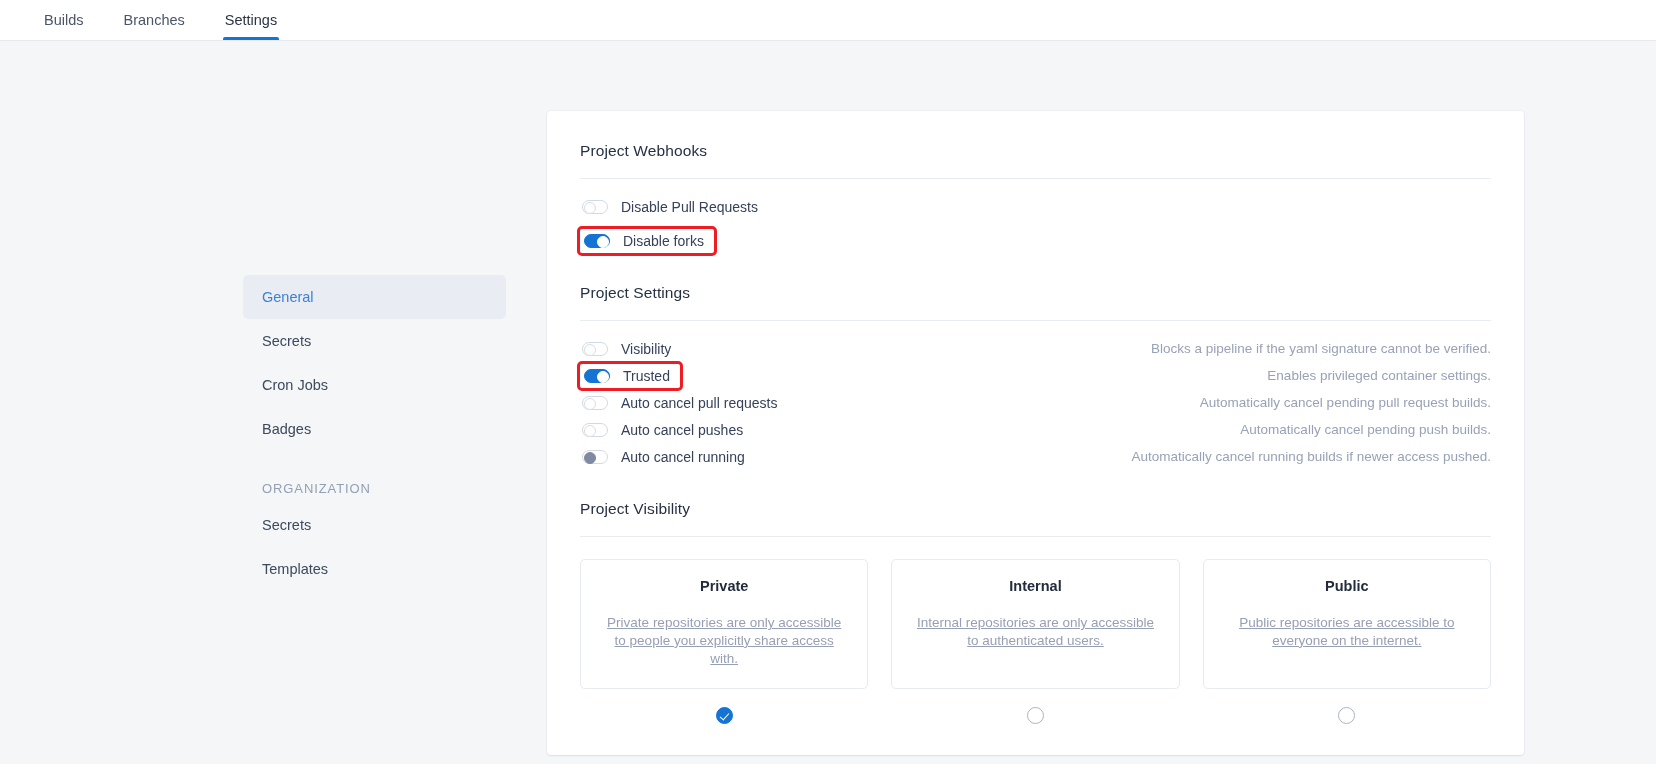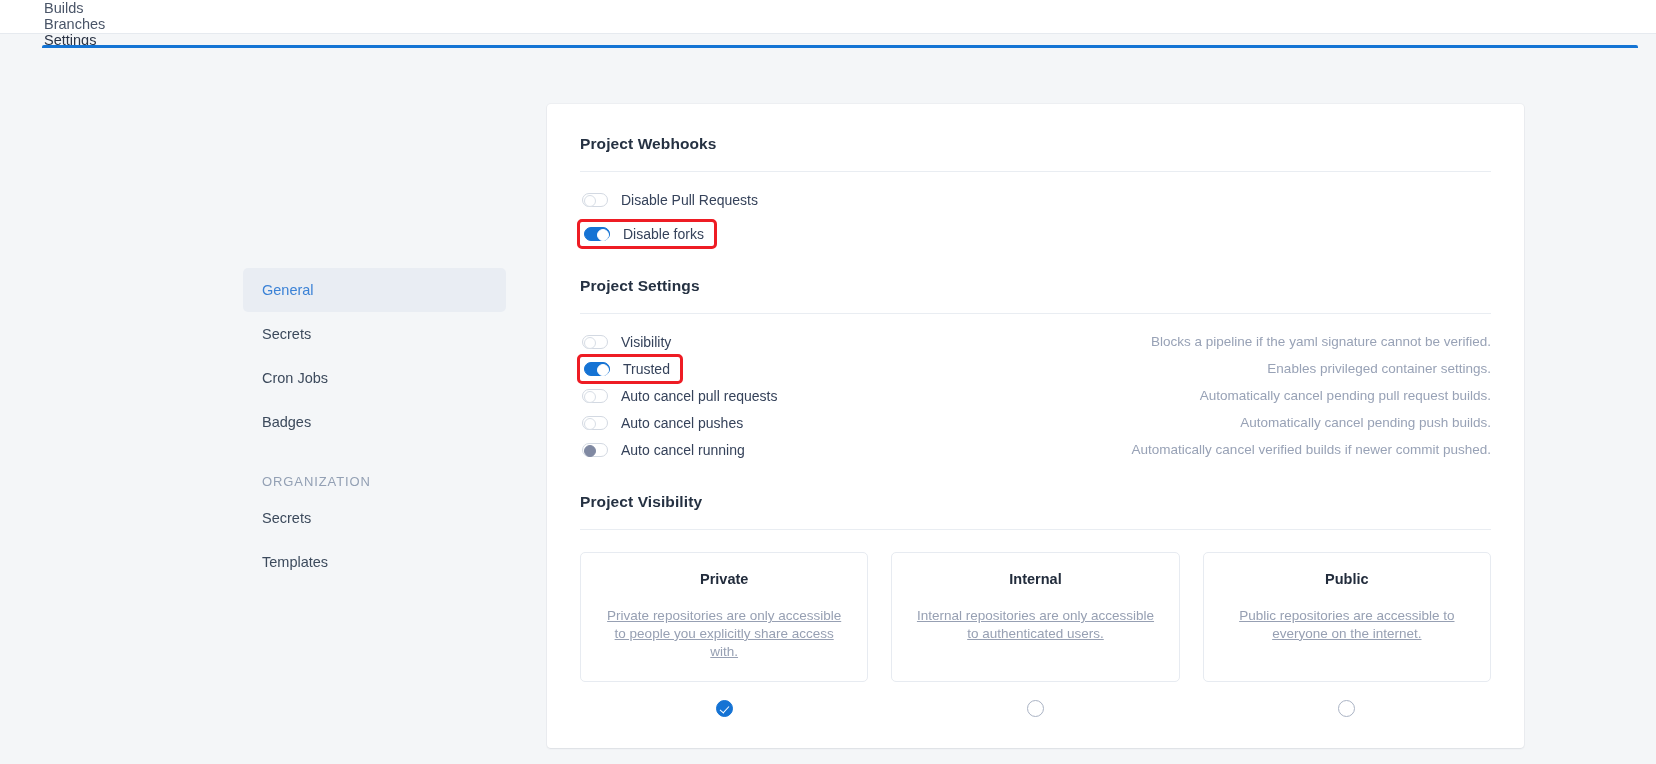--- a/index.html
+++ b/index.html
@@ -8,27 +8,26 @@
     height: 764px;
     overflow: hidden;
     font-family: "Liberation Sans", sans-serif;
     background: #f4f6f8;
     color: #1f2d3d;
     -webkit-font-smoothing: antialiased;
   }
 
   
   .topnav {
-    height: 34px;
+    height: 41px;
     background: #ffffff;
     border-bottom: 1px solid #e6eaef;
     display: flex;
     align-items: stretch;
     padding-left: 24px;
-    flex-direction: column;
   }
   .topnav-item {
     position: relative;
     display: flex;
     align-items: center;
     padding: 0 20px;
     font-size: 14.5px;
     color: #4a5568;
     cursor: pointer;
     white-space: nowrap;
@@ -91,21 +90,21 @@
     width: 977px;
     background: #ffffff;
     border-radius: 4px;
     box-shadow: 0 1px 2px rgba(20,30,50,.07), 0 0 0 1px rgba(20,30,50,.03);
     padding: 31px 33px 0 33px;
     min-height: 644px;
   }
 
   .sec-title {
     font-size: 15.5px;
-    font-weight: bold;
+    font-weight: normal;
     color: #253142;
     letter-spacing: .1px;
   }
   .sec-rule {
     border-top: 1px solid #e9edf2;
     margin-top: 18px;
   }
 
   
   .rows { margin-top: 14px; }
@@ -333,21 +332,21 @@
         <div class="row-desc">Automatically cancel pending push builds.</div>
       </div>
 
       <div class="row">
         <div class="left">
           <div class="toggle muted">
               <span class="knob"></span>
             </div>
           <div class="row-label">Auto cancel running</div>
         </div>
-        <div class="row-desc">Automatically cancel verified builds if newer commit pushed.</div>
+        <div class="row-desc">Automatically cancel running builds if newer access pushed.</div>
       </div>
     </div>
 
     <div class="spacer-30"></div>
 
     <div class="sec-title">Project Visibility</div>
     <div class="sec-rule"></div>
 
     <div class="vis-wrap">
       <div class="vis-cards">

